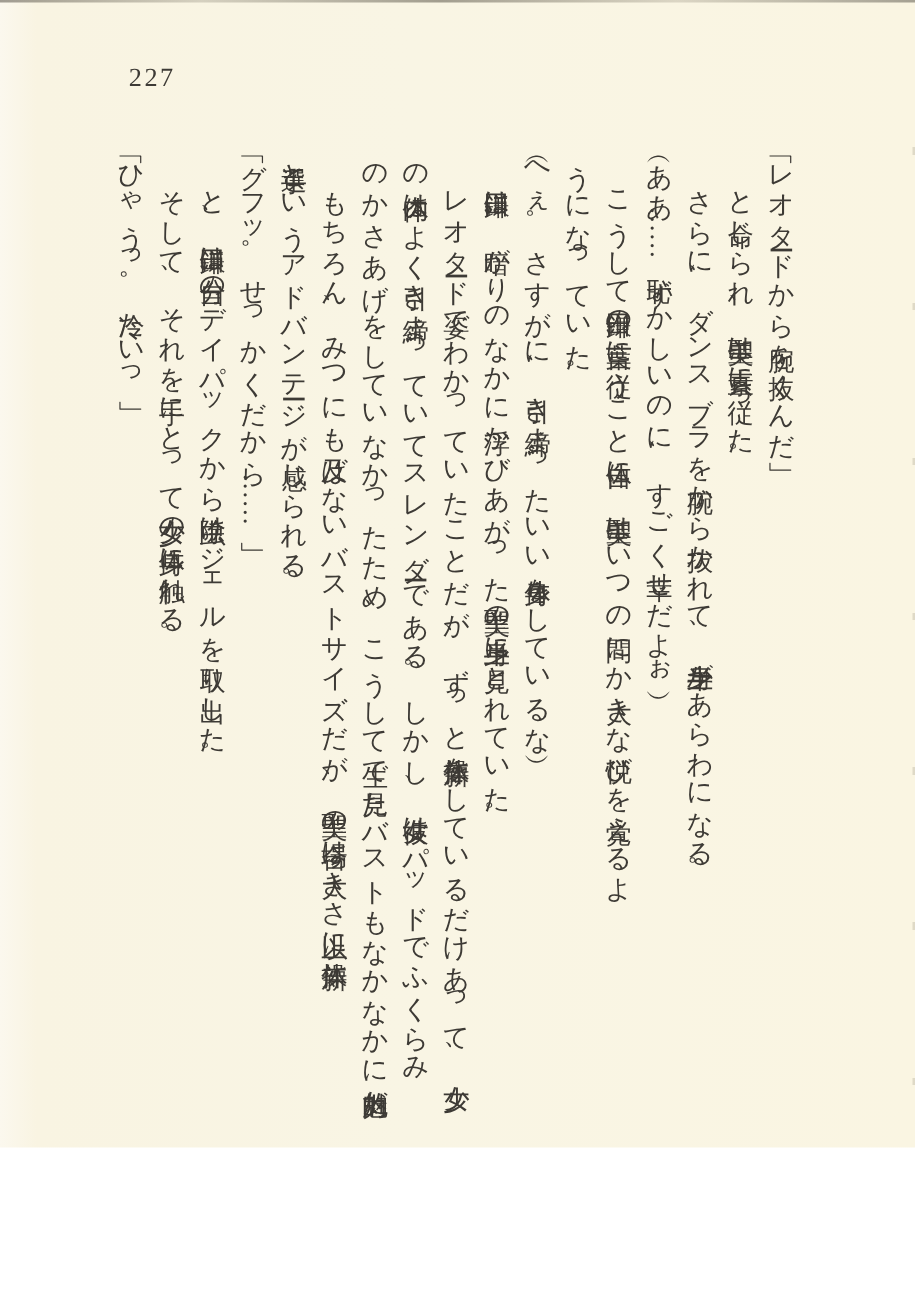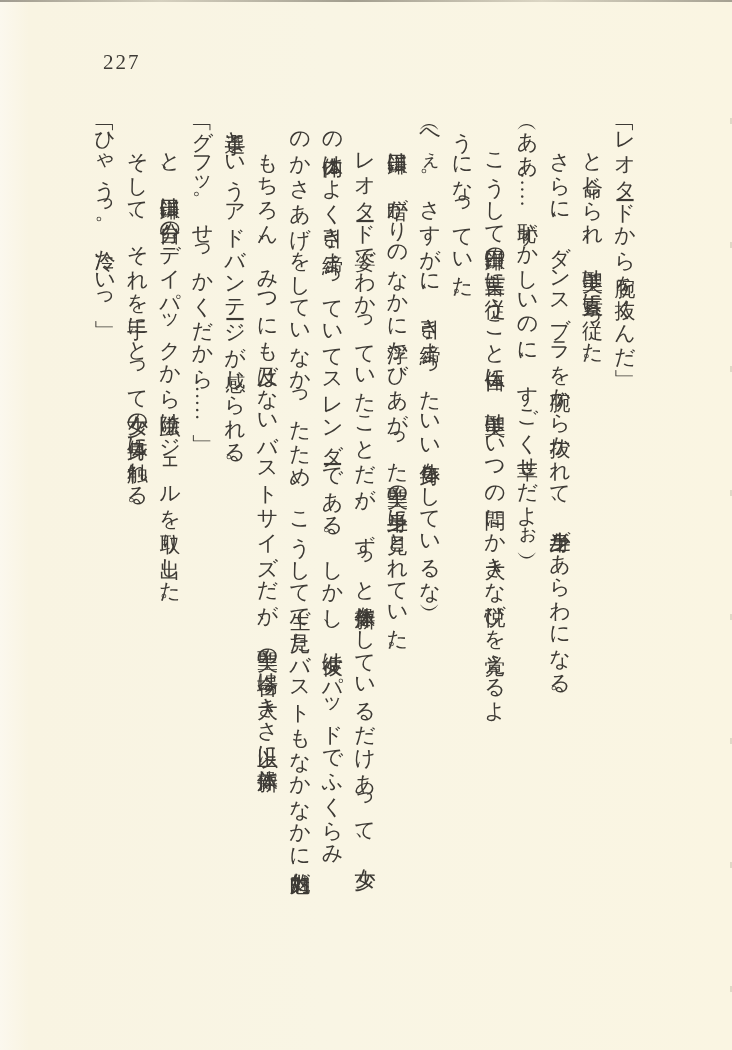--- a/index.html
+++ b/index.html
@@ -2,21 +2,21 @@
 <html lang="ja"><head>
 <meta charset="utf-8">
 <style>
   html, body {
     margin: 0;
     padding: 0;
   }
   .page {
     position: relative;
     width: 732px;
-    height: 1050px;
+    height: 918px;
     overflow: hidden;
     background: linear-gradient(90deg, #fbf8ee 0%, #f9f4e2 4%, #f9f5e4 45%, #faf5e2 100%);
     font-family: "Liberation Serif", "DejaVu Serif", serif;
   }
   .top-edge-line {
     position: absolute;
     top: 0; left: 0;
     width: 100%;
     height: 2px;
     background: linear-gradient(90deg,

